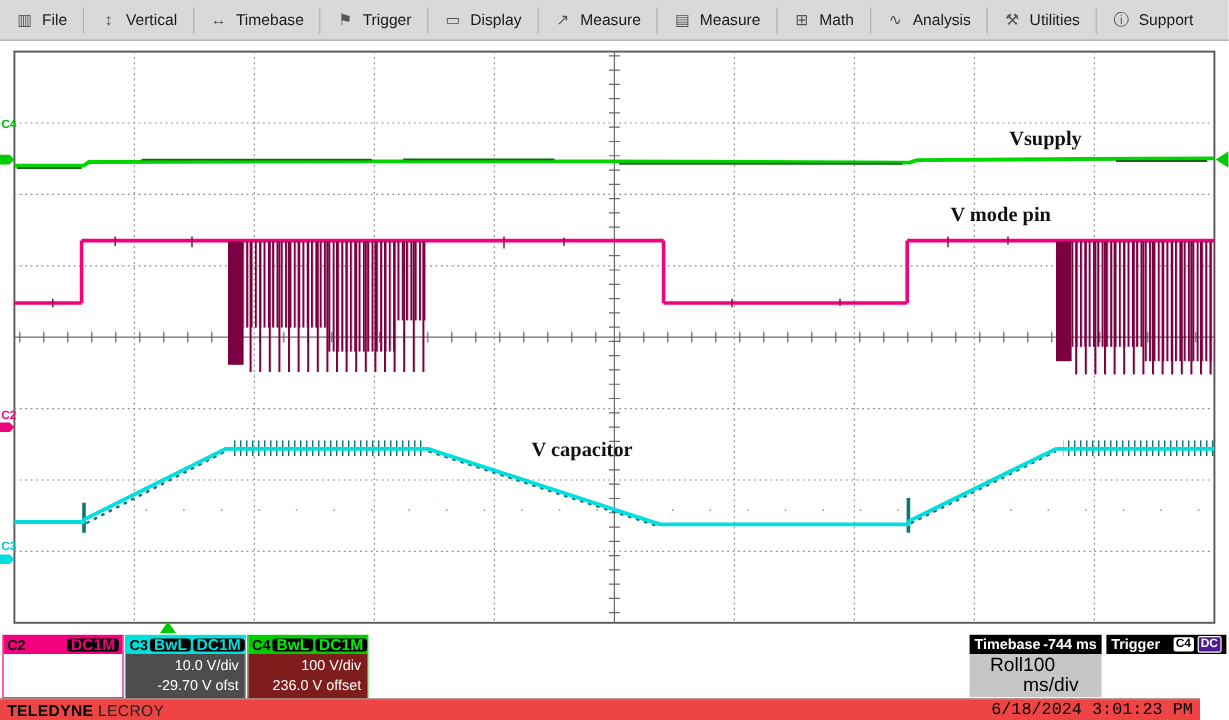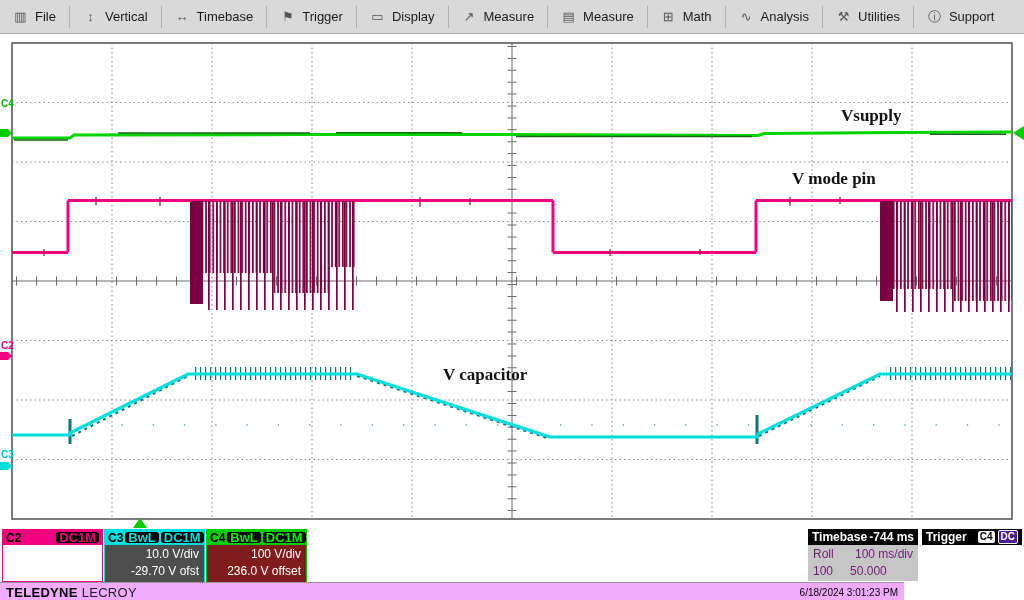--- a/index.html
+++ b/index.html
@@ -27,32 +27,32 @@
   .badge{font-size:13px;font-weight:bold;background:#000;border-radius:3px;
          padding:0 3px;margin-left:2px;line-height:11px;}
   .chbody{height:36px;background:#4d4d4d;color:#fff;font-size:12px;
           text-align:right;padding:1px 5px 0 0;line-height:17px;}
   .infobox{position:absolute;top:1px;height:51px;}
   .ihead{background:#000;color:#fff;height:16px;display:flex;align-items:center;
          padding:0 4px;font-size:12px;font-weight:bold;}
   .ihead .sp{flex:1;}
   .ibadge{font-size:10px;font-weight:bold;border-radius:2px;padding:0 2px;
           margin-left:3px;line-height:12px;}
-  .ibody{background:#c6c6c6;color:#701a75;font-size:12px;height:35px;padding:1px 0 0 0;}
+  .ibody{background:#c6c6c6;color:#000000;font-size:16px;height:35px;padding:1px 0 0 12px;}
   .irow{display:flex;justify-content:space-between;padding:0 5px;line-height:17px;}
 
   
-  .footer{position:absolute;left:0;top:582px;width:904px;height:18px;
-          background:#f0abfc;border-top:1px solid #979797;
+  .footer{position:absolute;left:0;top:582px;width:1000px;height:18px;
+          background:#ef4444;border-top:1px solid #979797;
           display:flex;align-items:center;font-size:13px;}
   .brand{margin-left:6px;color:#000;letter-spacing:.3px;}
   .brand b{font-weight:bold;}
   .brand span{font-weight:normal;color:#222;}
   .fsp{flex:1;}
-  .dt{margin-right:6px;color:#000;font-size:10px;}
+  .dt{margin-right:6px;color:#000;font-size:14px;font-family:Liberation Mono, monospace;}
 
   .svg-note{font-family:"Liberation Serif",serif;font-weight:bold;font-size:17px;fill:#111;}
   .chlbl{font-family:"Liberation Sans",sans-serif;font-weight:bold;font-size:10px;}
 </style>
 </head>
 <body>
 
 <div id="screen">
 
   <div class="menubar">

